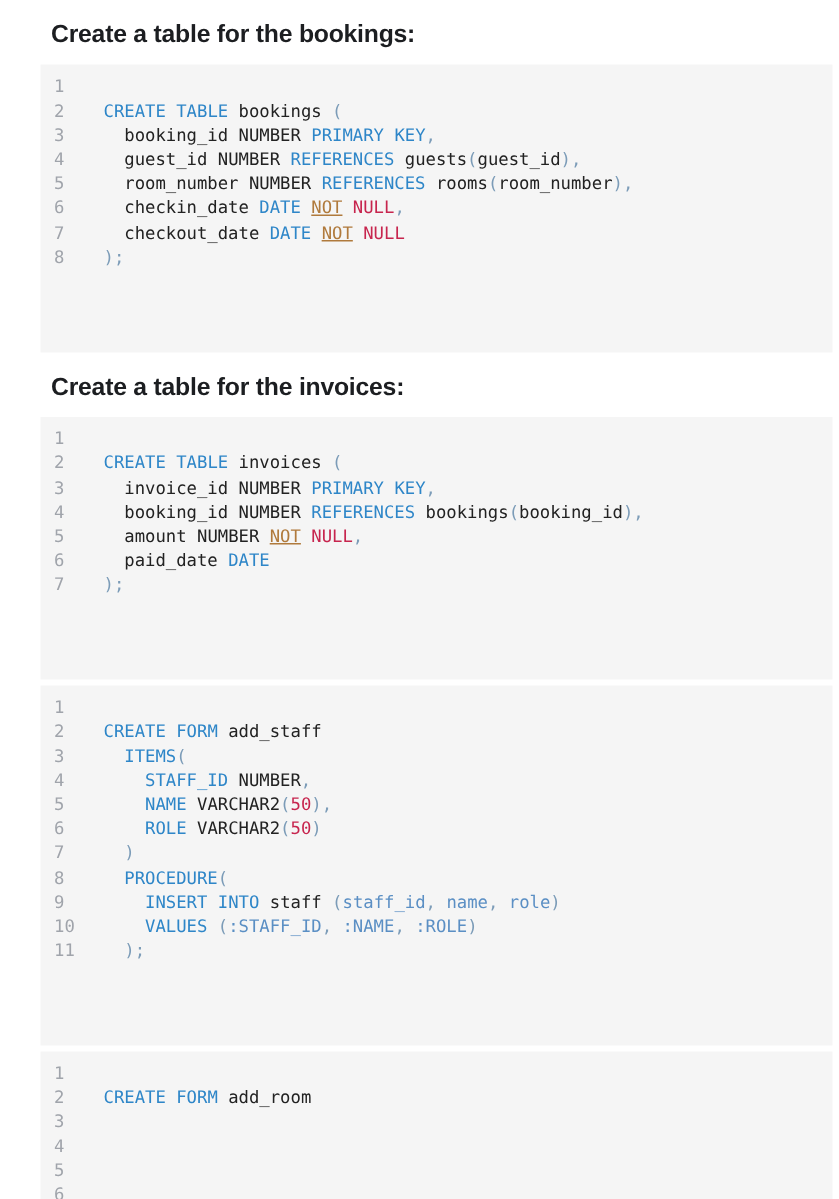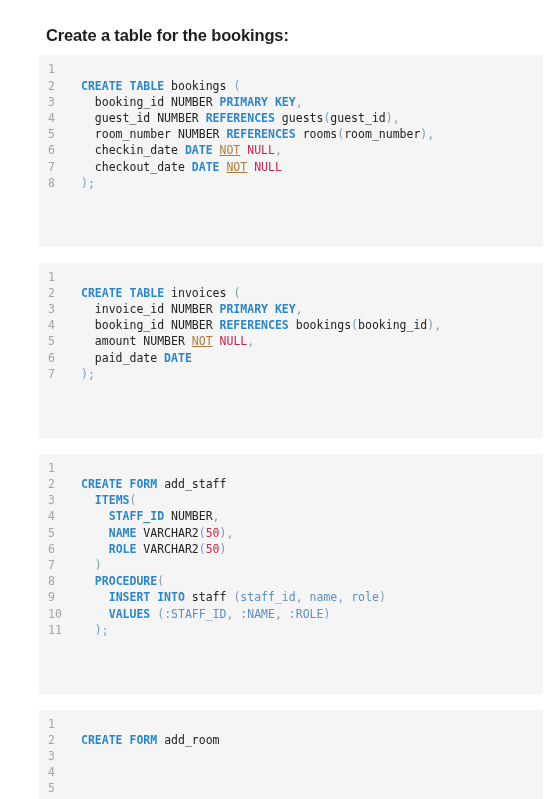--- a/index.html
+++ b/index.html
@@ -13,21 +13,21 @@
     font-family: "Liberation Sans", sans-serif;
     color: #24292f;
     -webkit-font-smoothing: antialiased;
   }
   .page {
     width: 559px;
     box-sizing: border-box;
     padding: 0;
   }
   .section {
-    margin: 16px;
+    margin: 4px;
   }
   h2.section-heading {
     font-family: "Liberation Sans", sans-serif;
     font-size: 16.5px;
     font-weight: bold;
     color: #1c1e21;
     letter-spacing: -0.15px;
     margin: 0;
     padding: 9px 0 9px 30px;
     line-height: 1.3;
@@ -65,21 +65,21 @@
     font-size: 11.5px;
     line-height: 16.2px;
     color: #222222;
     white-space: pre;
     padding-left: 3px !important;
   }
   .code-lines .line {
     min-height: 16.2px;
   }
   
-  .k  { color: #2e86c8; font-weight: bold; }            
+  .k  { color: #2e86c8; }            
   .pl { color: #7c9cb8; }            
   .id { color: #222222; text-align: center; }            
   .nl { color: #c7254e; }            
   .nt { color: #b07a3c; text-decoration: underline; }            
   .num{ color: #c7254e; }            
   .bnd{ color: #5b8fc4; }
 </style>
 </head>
 <body>
 
@@ -102,20 +102,21 @@
           <td class="code-lines">
 <div class="line"><span class="k">CREATE</span> <span class="k">TABLE</span> <span class="id">bookings</span> <span class="pl">(</span></div><div class="line"><span class="id">  booking_id</span> <span class="id">NUMBER</span> <span class="k">PRIMARY</span> <span class="k">KEY</span><span class="pl">,</span></div><div class="line"><span class="id">  guest_id</span> <span class="id">NUMBER</span> <span class="k">REFERENCES</span> <span class="id">guests</span><span class="pl">(</span><span class="id">guest_id</span><span class="pl">),</span></div><div class="line"><span class="id">  room_number</span> <span class="id">NUMBER</span> <span class="k">REFERENCES</span> <span class="id">rooms</span><span class="pl">(</span><span class="id">room_number</span><span class="pl">),</span></div><div class="line"><span class="id">  checkin_date</span> <span class="k">DATE</span> <span class="nt">NOT</span> <span class="nl">NULL</span><span class="pl">,</span></div><div class="line"><span class="id">  checkout_date</span> <span class="k">DATE</span> <span class="nt">NOT</span> <span class="nl">NULL</span></div><div class="line"><span class="pl">);</span></div><div class="line">&nbsp;</div>
           </td>
         </tr>
       </tbody>
         </table>
     </div>
   </div>
 
   <div class="section">
+    <h2 class="section-heading">Create a table for the invoices:</h2>
     <div class="code-block">
       <table class="code-table">
         <tbody>
             <tr>
           <td class="ln"><span class="ln-list">1
 2
 3
 4
 5
 6

